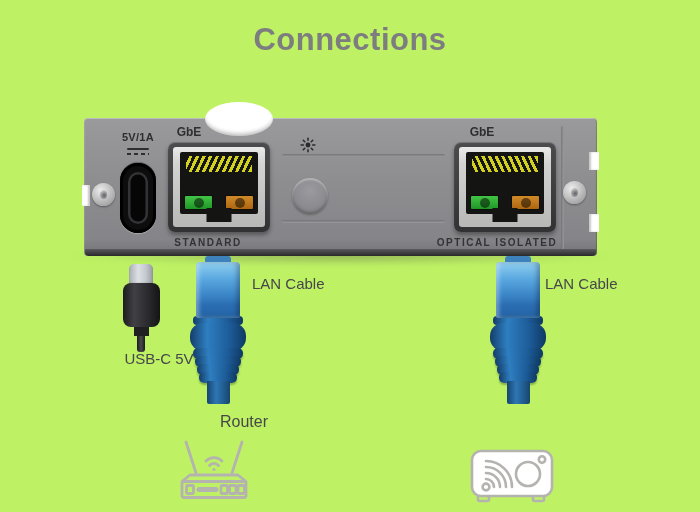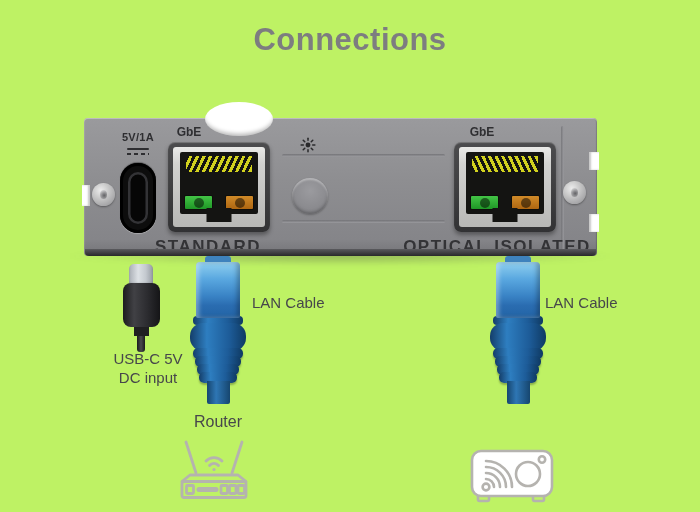--- a/index.html
+++ b/index.html
@@ -87,21 +87,21 @@
   .led.green  { left:5px;  background:linear-gradient(180deg,#43c446,#1f9726); box-shadow:0 0 0 1px rgba(0,0,0,.35); }
   .led.orange { right:5px; background:linear-gradient(180deg,#d08a28,#ae6611); box-shadow:0 0 0 1px rgba(0,0,0,.35); }
   .jack-notch { position:absolute; left:50%; transform:translateX(-50%); bottom:-8px; width:25px; height:14px; background:#141412; }
   .port-toplabel {
     position:absolute; top:7px; width:100px; text-align:center;
     font-size:12px; font-weight:bold; color:#2e2e31;
   }
   .port-toplabel.p1 { left:55px; } .port-toplabel.p2 { left:348px; }
   .port-name {
     position:absolute; top:119px; width:200px; text-align:center;
-    font-size:17px; font-weight:bold; letter-spacing:1.5px; color:#333336;
+    font-size:10px; font-weight:bold; letter-spacing:1.5px; color:#333336;
   }
   .port-name.p1 { left:24px; } .port-name.p2 { left:313px; }
   
   .brightness { position:absolute; left:215px; top:18px; width:18px; height:18px; }
   .panel-button {
     position:absolute; left:208px; top:60px; width:36px; height:36px; border-radius:50%;
     background:radial-gradient(circle at 50% 35%, #9b9b9f 0%, #8c8c90 55%, #7f7f83 100%);
     box-shadow: inset 0 2px 2px rgba(255,255,255,.35), inset 0 -2px 3px rgba(0,0,0,.25), 0 1px 2px rgba(0,0,0,.25);
   }
   .groove-h { position:absolute; left:198px; width:163px; height:3px; border-radius:2px;
@@ -112,42 +112,42 @@
   
   .usb-plug { position:absolute; left:122px; top:264px; width:38px; z-index:3; }
   .usb-tip  { margin:0 auto; width:24px; height:21px; border-radius:5px 5px 2px 2px;
     background:linear-gradient(90deg,#a9aeb5,#dde1e5 38%,#c4c9cf 70%,#969ca3);
     box-shadow: inset 0 -2px 2px rgba(0,0,0,.18); }
   .usb-body { margin:-2px auto 0; width:37px; height:44px; border-radius:8px;
     background:linear-gradient(90deg,#1c1c1e,#414145 30%,#2c2c30 65%,#151517); }
   .usb-neck { margin:0 auto; width:15px; height:9px; background:#202022; }
   .usb-cable{ margin:0 auto; width:8px; height:16px; border-radius:0 0 3px 3px;
     background:linear-gradient(90deg,#1a1a1c,#4a4a4e 50%,#1a1a1c); }
-  .usb-label { position:absolute; left:92px; top:349px; width:112px; text-align:center;
+  .usb-label { position:absolute; left:103px; top:349px; width:112px; text-align:center;
     font-size:15px; color:#47474b; line-height:19px; }
   
   .lan-cable { position:absolute; top:256px; width:56px; display:flex; flex-direction:column; align-items:center; z-index:3; }
   .lan-cable.c1 { left:190px; } .lan-cable.c2 { left:490px; }
   .lan-tab  { width:26px; height:6px; background:#3e82bd; border-radius:3px 3px 0 0; }
   .lan-head { width:44px; height:56px; border-radius:4px 4px 2px 2px; position:relative;
     background:linear-gradient(180deg,#90d0f0 0%, #5aa8e0 30%, #3a84c6 60%, #2a6cb0 78%, #2264a6 100%);
     box-shadow: inset 3px 0 4px rgba(255,255,255,.35), inset -3px 0 5px rgba(0,0,0,.28); }
   .lan-collar,.lan-bulge,.lan-ring,.lan-wire {
     background:linear-gradient(90deg,#143e6a,#2e7ec0 30%,#1d5c99 70%,#0f3a63);
   }
   .lan-collar { width:50px; height:9px;  margin-top:-2px; border-radius:4px; }
   .lan-bulge  { width:56px; height:28px; margin-top:-2px; border-radius:13px; }
   .lan-ring   { height:11px; margin-top:-3px; border-radius:5px; box-shadow:0 2px 2px rgba(0,0,0,.28); }
   .lan-ring.r1{ width:50px; } .lan-ring.r2{ width:46px; } .lan-ring.r3{ width:42px; } .lan-ring.r4{ width:38px; }
   .lan-wire   { width:23px; height:23px; margin-top:-2px; border-radius:0 0 2px 2px;
     background:linear-gradient(90deg,#16466f,#2e76b4 40%,#16466f); }
-  .lan-label { position:absolute; top:294px; font-size:15px; color:#47474b; }
+  .lan-label { position:absolute; top:275px; font-size:15px; color:#47474b; }
   .lan-label.l1 { left:252px; } .lan-label.l2 { left:545px; }
   
-  .device-label { position:absolute; top:413px; width:100px; text-align:center; font-size:16px; color:#47474b; }
+  .device-label { position:absolute; top:413px; width:100px; text-align:right; font-size:16px; color:#47474b; }
   .device-label.router   { left:168px; }
   .device-label.streamer { left:460px; }
   .router-icon   { position:absolute; left:176px; top:434px; }
   .streamer-icon { position:absolute; left:470px; top:448px; }
 </style>
 </head>
 <body>
 
 <div class="stage">
 
@@ -221,21 +221,20 @@
   </div>
 
   <div class="usb-plug">
     <div class="usb-tip"></div>
     <div class="usb-body"></div>
     <div class="usb-neck"></div>
     <div class="usb-cable"></div>
   </div>
   <div class="usb-label">
     <div>USB-C 5V</div>
-    <div>DC input</div>
   </div>
 
   <div class="lan-cable c1">
     <div class="lan-tab"></div>
     <div class="lan-head"></div>
     <div class="lan-collar"></div>
     <div class="lan-bulge"></div>
     <div class="lan-ring r1"></div>
     <div class="lan-ring r2"></div>
     <div class="lan-ring r3"></div>

